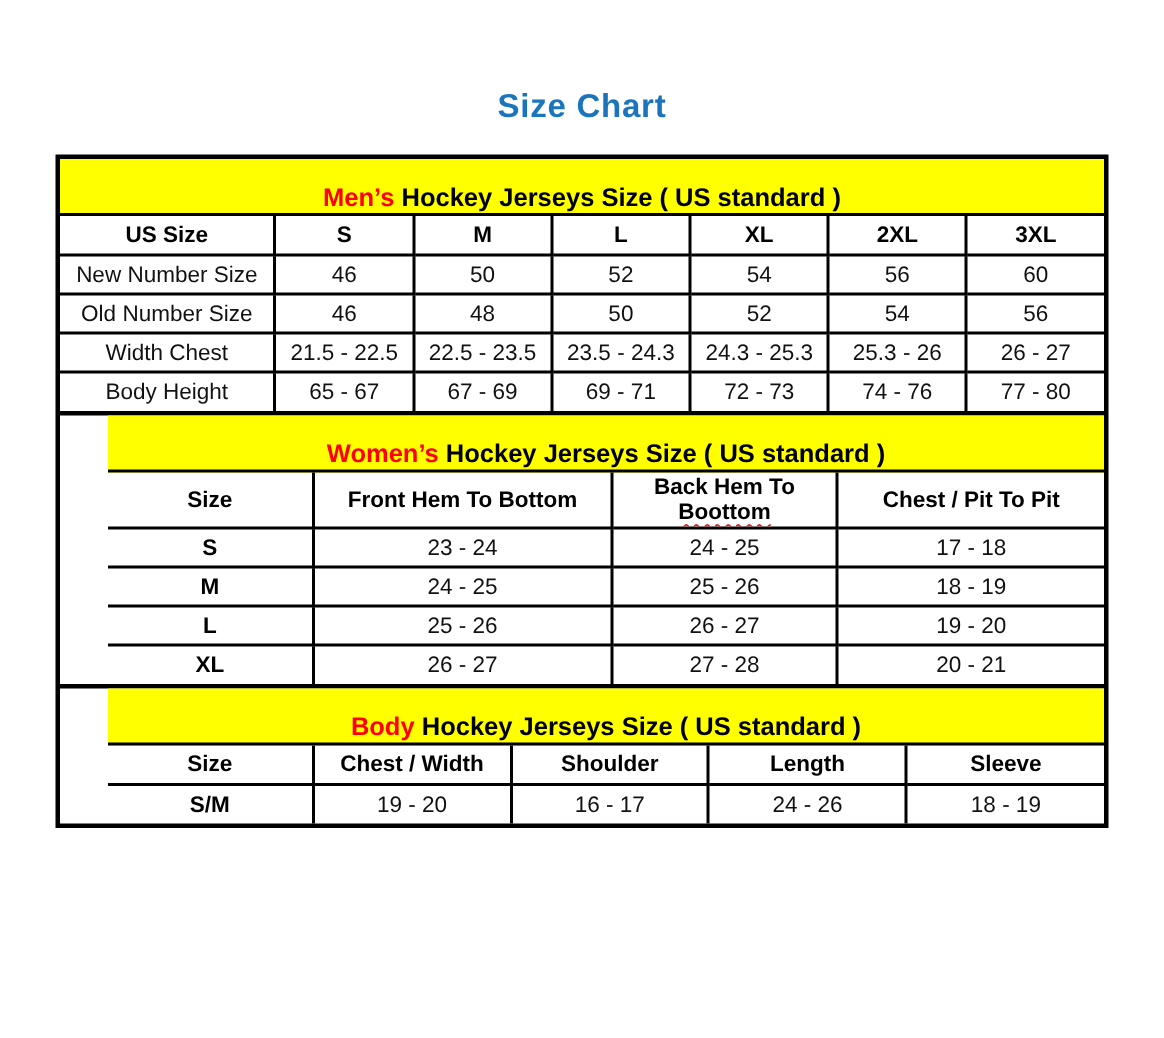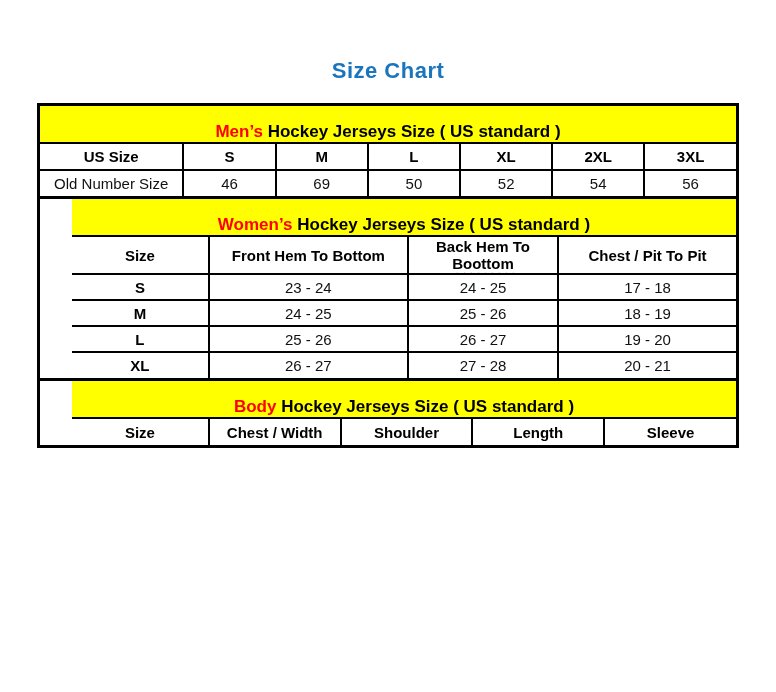--- a/index.html
+++ b/index.html
@@ -99,27 +99,54 @@
               <th>S</th>
               <th>M</th>
               <th>L</th>
               <th>XL</th>
               <th>2XL</th>
               <th>3XL</th>
             </tr>
           </thead>
           <tbody>
             <tr>
-              <td>Old Number Size</td>
+              <td>New Number Size</td>
               <td>46</td>
-              <td>69</td>
               <td>50</td>
               <td>52</td>
               <td>54</td>
               <td>56</td>
+              <td>60</td>
+            </tr>
+            <tr>
+              <td>Old Number Size</td>
+              <td>46</td>
+              <td>48</td>
+              <td>50</td>
+              <td>52</td>
+              <td>54</td>
+              <td>56</td>
+            </tr>
+            <tr>
+              <td>Width Chest</td>
+              <td>21.5 - 22.5</td>
+              <td>22.5 - 23.5</td>
+              <td>23.5 - 24.3</td>
+              <td>24.3 - 25.3</td>
+              <td>25.3 - 26</td>
+              <td>26 - 27</td>
+            </tr>
+            <tr>
+              <td>Body Height</td>
+              <td>65 - 67</td>
+              <td>67 - 69</td>
+              <td>69 - 71</td>
+              <td>72 - 73</td>
+              <td>74 - 76</td>
+              <td>77 - 80</td>
             </tr>
           </tbody>
         </table>
       </div>
       <div class="section">
         <div class="banner">
           <span class="red">Women’s</span>
           <span class="sep"> </span>
           <span>Hockey Jerseys Size ( US standard )</span>
         </div>
@@ -183,17 +210,24 @@
           <thead>
             <tr>
               <th>Size</th>
               <th>Chest / Width</th>
               <th>Shoulder</th>
               <th>Length</th>
               <th>Sleeve</th>
             </tr>
           </thead>
           <tbody>
+            <tr>
+              <td>S/M</td>
+              <td>19 - 20</td>
+              <td>16 - 17</td>
+              <td>24 - 26</td>
+              <td>18 - 19</td>
+            </tr>
           </tbody>
         </table>
       </div>
     </div>
 </div>
 
 </body></html>

